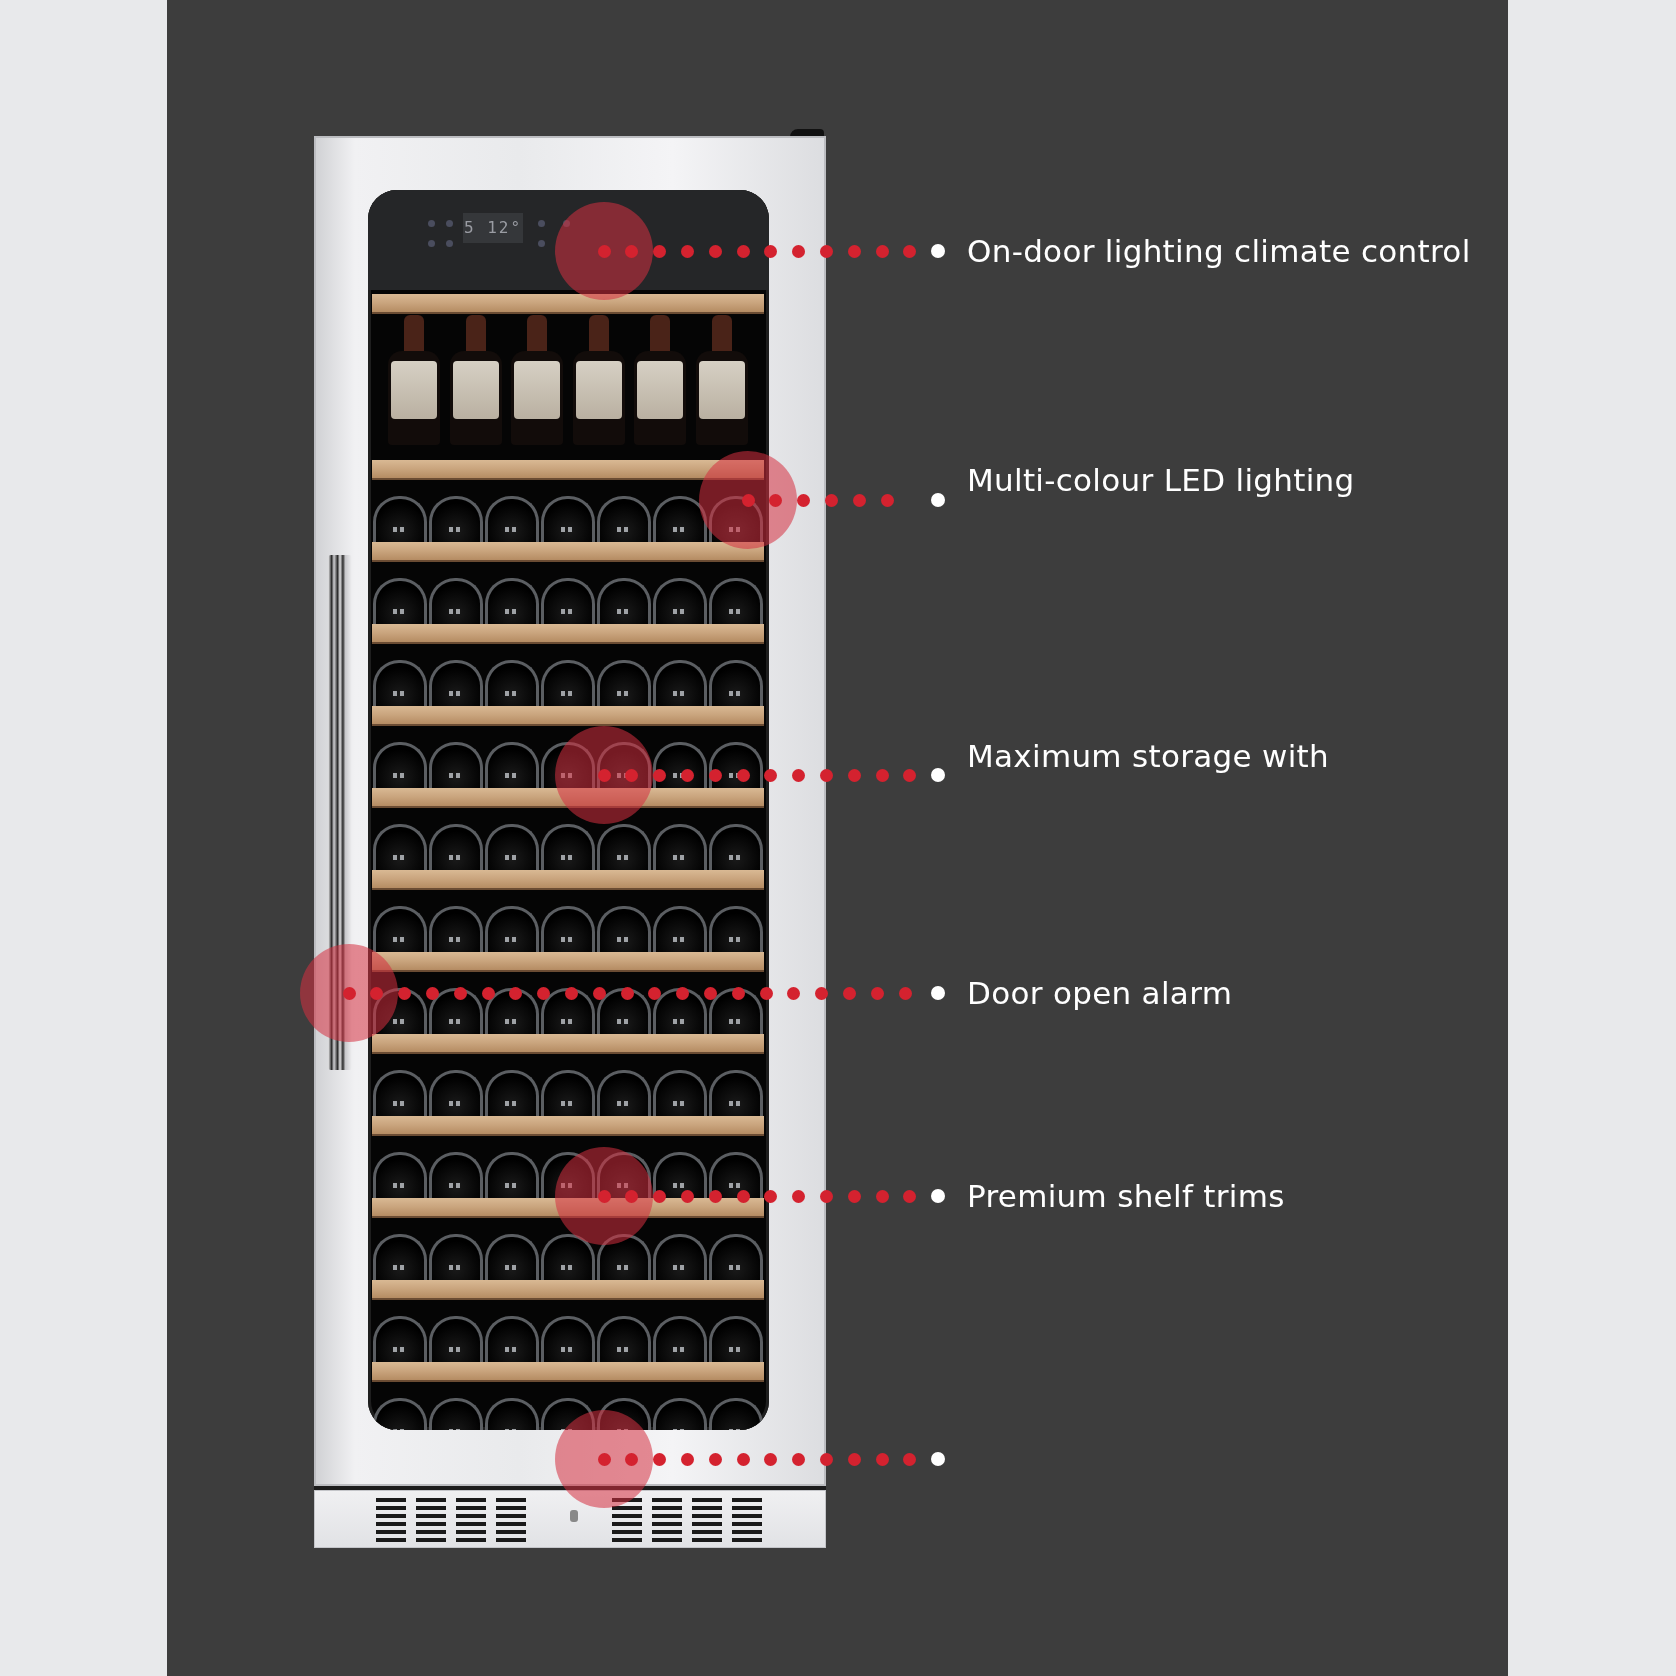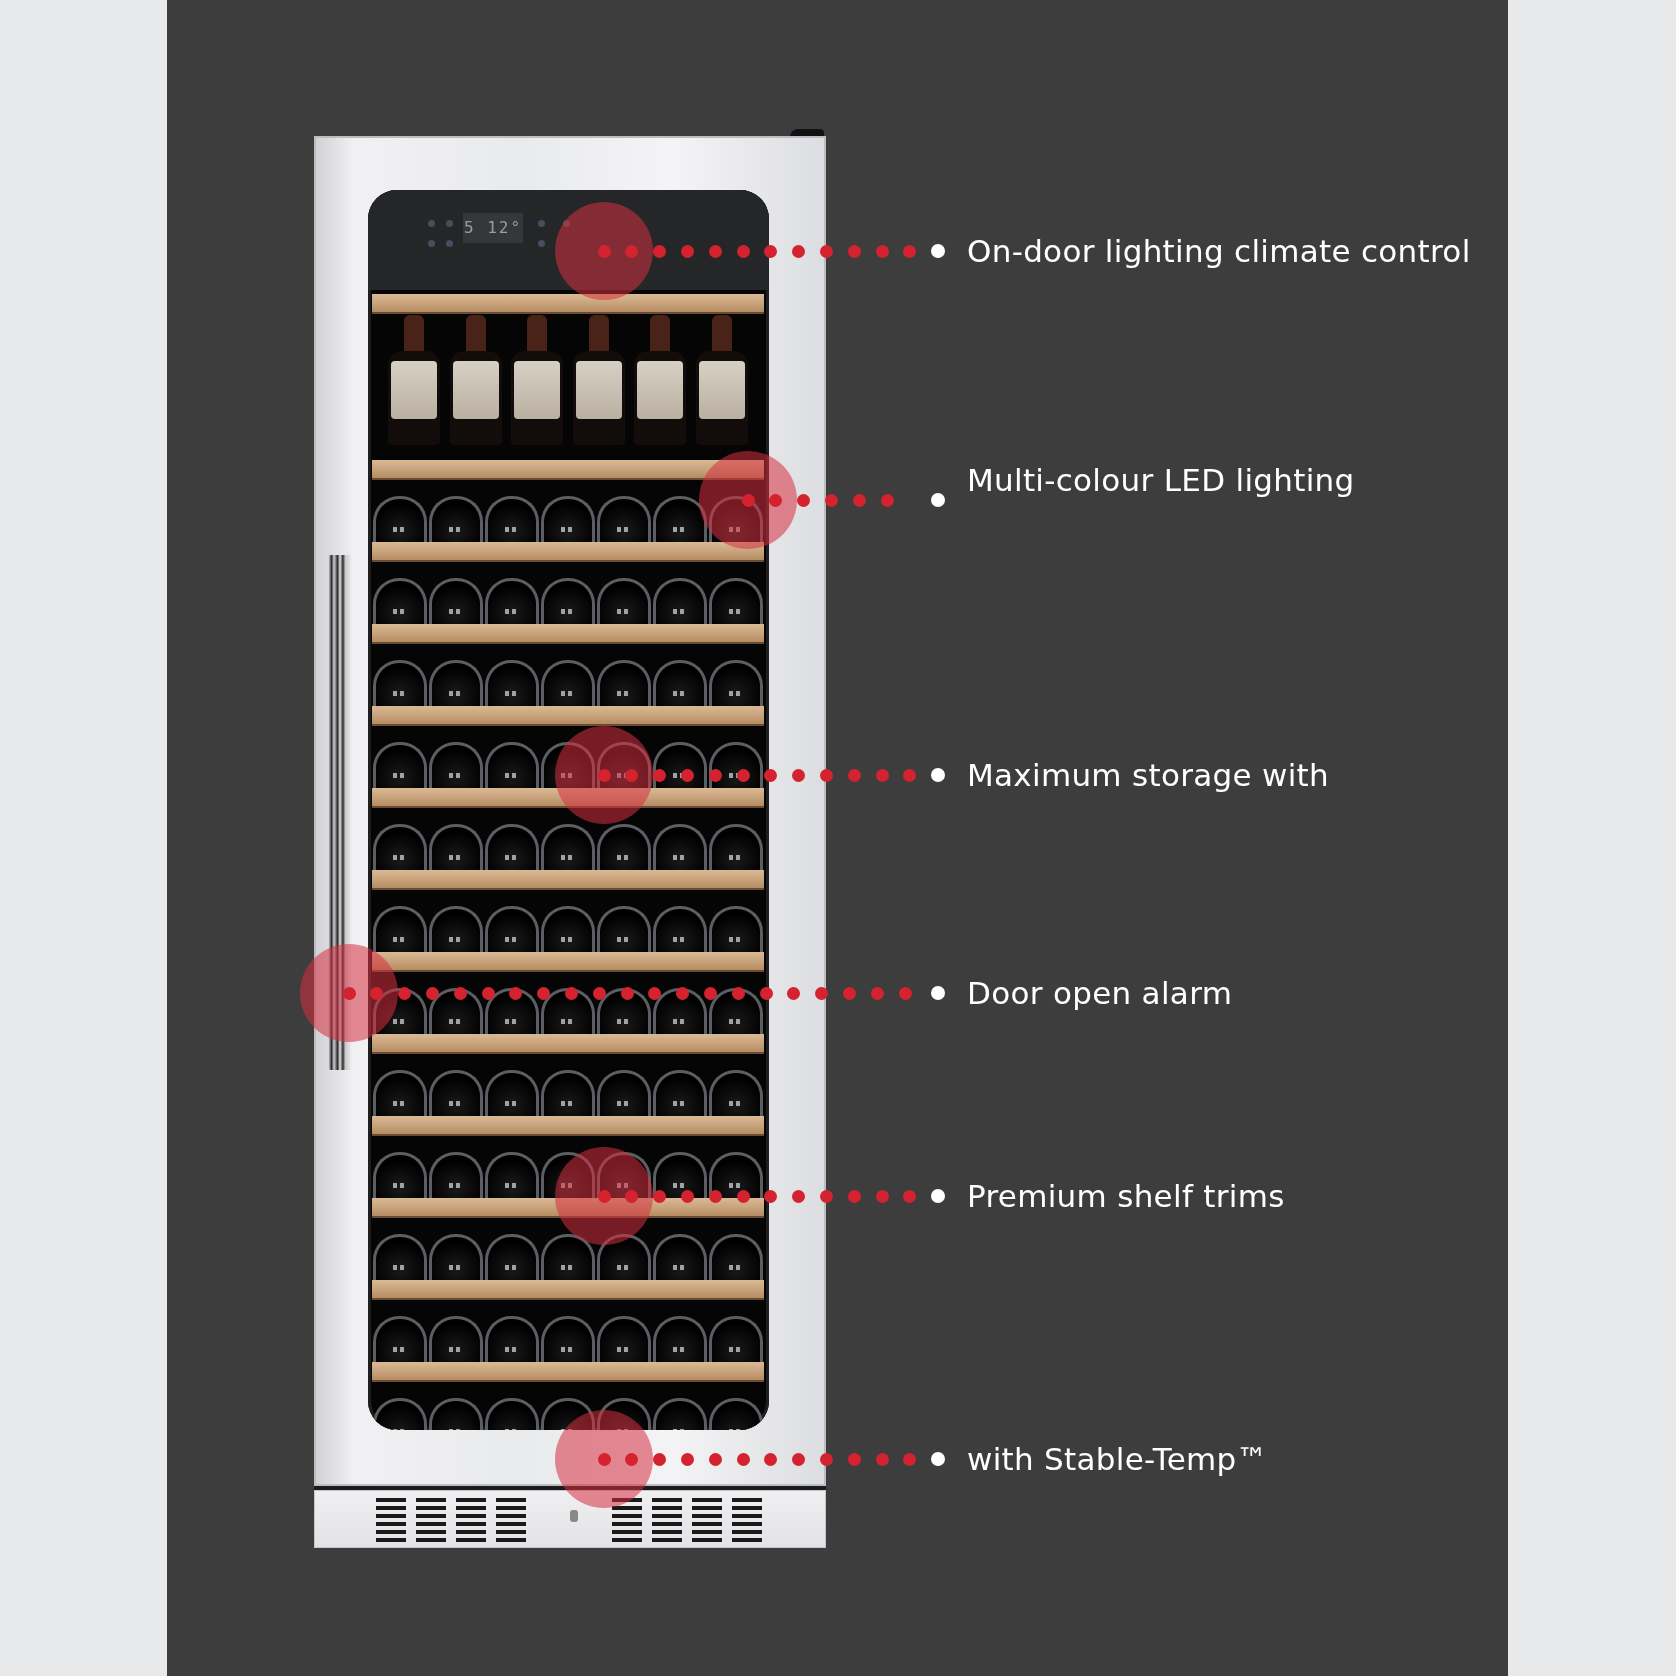--- a/index.html
+++ b/index.html
@@ -272,21 +272,21 @@
   <div class="hotspot" style="left: 699px; top: 451px;"></div>
       <div class="dot" style="left: 741.5px; top: 493.5px;"></div>
       <div class="dot" style="left: 769.3px; top: 493.5px;"></div>
       <div class="dot" style="left: 797.1px; top: 493.5px;"></div>
       <div class="dot" style="left: 824.9px; top: 493.5px;"></div>
       <div class="dot" style="left: 852.7px; top: 493.5px;"></div>
       <div class="dot" style="left: 880.5px; top: 493.5px;"></div>
       <div class="wdot" style="left: 931px; top: 493px;"></div>
     </div>
   <div class="callout">
-    <div class="label-text" style="top: 755px;">
+    <div class="label-text" style="top: 736px;">
       <span>Maximum storage with</span>
     </div>
   <div class="hotspot" style="left: 555px; top: 726px;"></div>
       <div class="dot" style="left: 597.5px; top: 768.5px;"></div>
       <div class="dot" style="left: 625.3px; top: 768.5px;"></div>
       <div class="dot" style="left: 653.1px; top: 768.5px;"></div>
       <div class="dot" style="left: 680.9px; top: 768.5px;"></div>
       <div class="dot" style="left: 708.7px; top: 768.5px;"></div>
       <div class="dot" style="left: 736.5px; top: 768.5px;"></div>
       <div class="dot" style="left: 764.3px; top: 768.5px;"></div>
@@ -339,21 +339,20 @@
       <div class="dot" style="left: 764.3px; top: 1189.5px;"></div>
       <div class="dot" style="left: 792.1px; top: 1189.5px;"></div>
       <div class="dot" style="left: 819.9px; top: 1189.5px;"></div>
       <div class="dot" style="left: 847.7px; top: 1189.5px;"></div>
       <div class="dot" style="left: 875.5px; top: 1189.5px;"></div>
       <div class="dot" style="left: 903.3px; top: 1189.5px;"></div>
       <div class="wdot" style="left: 931px; top: 1189px;"></div>
     </div>
   <div class="callout">
     <div class="label-text" style="top: 1439px;">
-      <span>with Stable-Temp™</span>
     </div>
   <div class="hotspot" style="left: 555px; top: 1410px;"></div>
       <div class="dot" style="left: 597.5px; top: 1452.5px;"></div>
       <div class="dot" style="left: 625.3px; top: 1452.5px;"></div>
       <div class="dot" style="left: 653.1px; top: 1452.5px;"></div>
       <div class="dot" style="left: 680.9px; top: 1452.5px;"></div>
       <div class="dot" style="left: 708.7px; top: 1452.5px;"></div>
       <div class="dot" style="left: 736.5px; top: 1452.5px;"></div>
       <div class="dot" style="left: 764.3px; top: 1452.5px;"></div>
       <div class="dot" style="left: 792.1px; top: 1452.5px;"></div>

